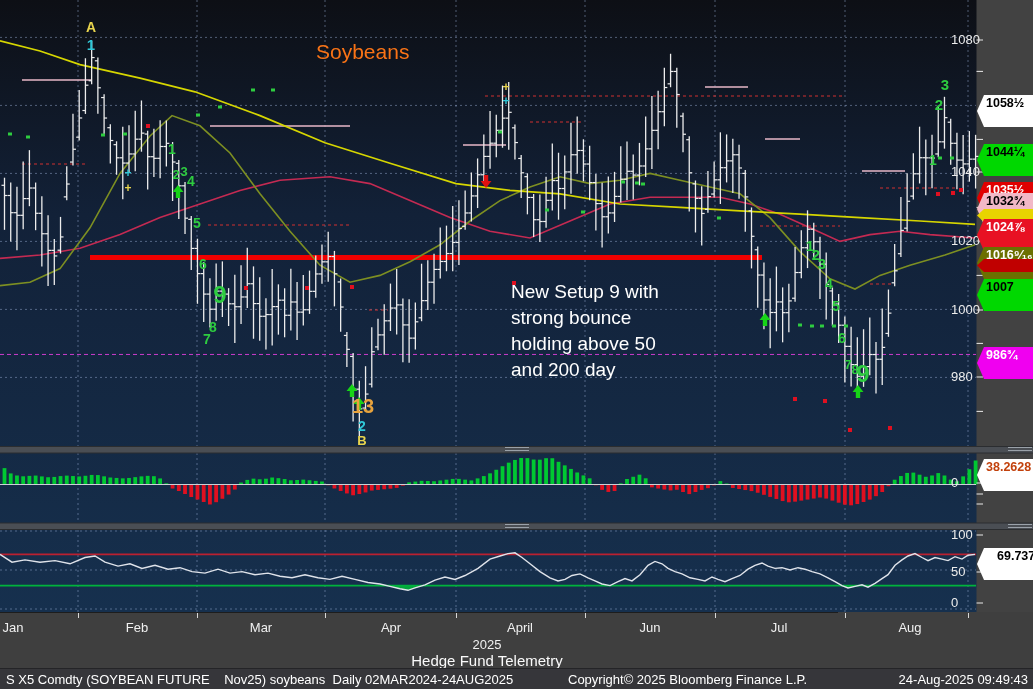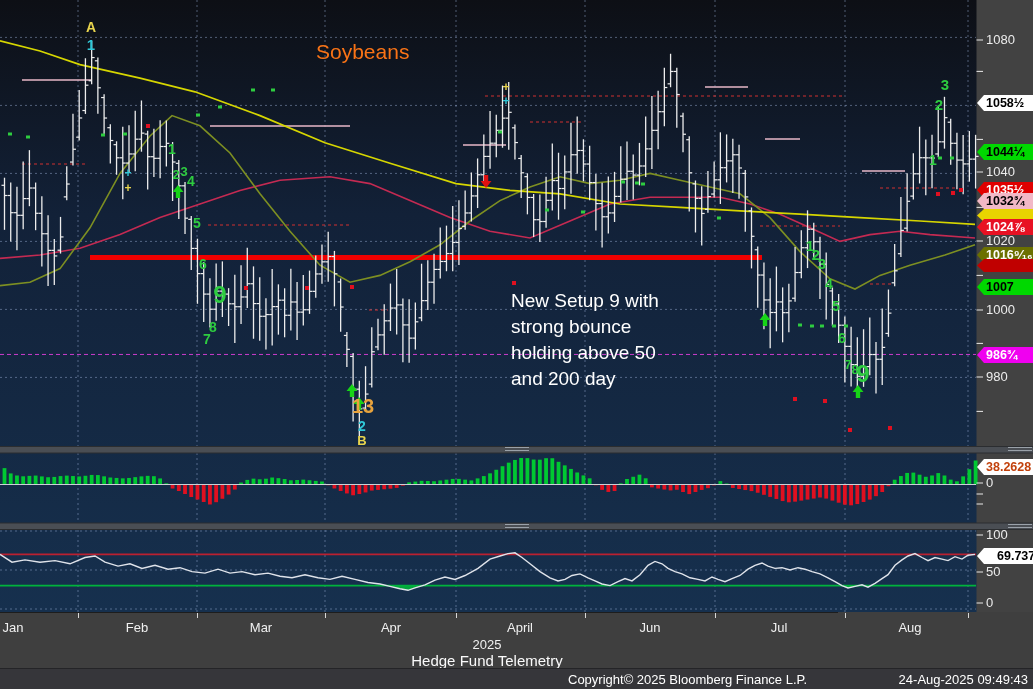--- a/index.html
+++ b/index.html
@@ -1,24 +1,24 @@
 <!DOCTYPE html>
 <html><head>
 <meta charset="utf-8">
 <style>
   html,body{margin:0;padding:0;background:#222;}
   .screen{position:relative;width:1033px;height:689px;overflow:hidden;
     font-family:"Liberation Sans",sans-serif;background:#3f3f3f;}
   #chart{position:absolute;left:0;top:0;}
   .title{position:absolute;left:316px;top:40px;color:#f97316;font-size:21px;}
-  .note{position:absolute;left:511px;top:288px;color:#fff;font-size:19px;line-height:26px;white-space:pre-line;}
-  .chip{position:absolute;left:977px;width:56px;height:16px;line-height:16px;
+  .note{position:absolute;left:511px;top:279px;color:#fff;font-size:19px;line-height:26px;white-space:pre-line;}
+  .chip{position:absolute;left:977px;width:56px;height:32px;line-height:16px;
     font-size:12.5px;font-weight:bold;text-align:left;padding-left:9px;box-sizing:border-box;
     clip-path:polygon(7px 0,100% 0,100% 100%,7px 100%,0 50%);white-space:nowrap;overflow:hidden;}
-  .axlbl{position:absolute;left:986px;color:#ececec;font-size:13px;height:14px;line-height:14px;}
+  .axlbl{position:absolute;left:951px;color:#ececec;font-size:13px;height:14px;line-height:14px;}
   .xband{position:absolute;left:0;top:612px;width:838px;height:56px;background:#3f3f3f;border-top:1px solid #1d1d1d;}
   .mon{position:absolute;top:7px;color:#f0f0f0;font-size:13px;transform:translateX(-50%);}
   .mtick{position:absolute;top:0;width:1px;height:5px;background:#d8d8d8;}
   .year{position:absolute;left:487px;top:24px;color:#f0f0f0;font-size:13px;transform:translateX(-50%);}
   .brand{position:absolute;left:487px;top:39px;color:#fafafa;font-size:15px;transform:translateX(-50%);}
   .statusbar{position:absolute;left:0;top:668px;width:1033px;height:21px;background:#36363a;border-top:1px solid #242427;}
   .statusbar span{position:absolute;top:3px;color:#fff;font-size:13px;white-space:pre;}
   .st-left{left:6px;} .st-copy{left:568px;} .st-time{right:5px;}
   .grip{position:absolute;width:24px;height:6px;cursor:row-resize;}
   .grip:before,.grip:after{content:"";position:absolute;left:0;right:0;height:1px;background:#9aa1a9;}
@@ -882,16 +882,17 @@
         <div class="mtick" style="left: 585px;"></div>
         <div class="mtick" style="left: 715px;"></div>
         <div class="mtick" style="left: 845px;"></div>
         <div class="mtick" style="left: 968px;"></div>
       </div>
     <div class="year">2025</div>
     <div class="brand">Hedge Fund Telemetry</div>
   </div>
 
   <div class="statusbar">
+    <span class="st-left">S X5 Comdty (SOYBEAN FUTURE    Nov25) soybeans  Daily 02MAR2024-24AUG2025</span>
     <span class="st-copy">Copyright© 2025 Bloomberg Finance L.P.</span>
     <span class="st-time">24-Aug-2025 09:49:43</span>
   </div>
 </div>
 
 </body></html>

